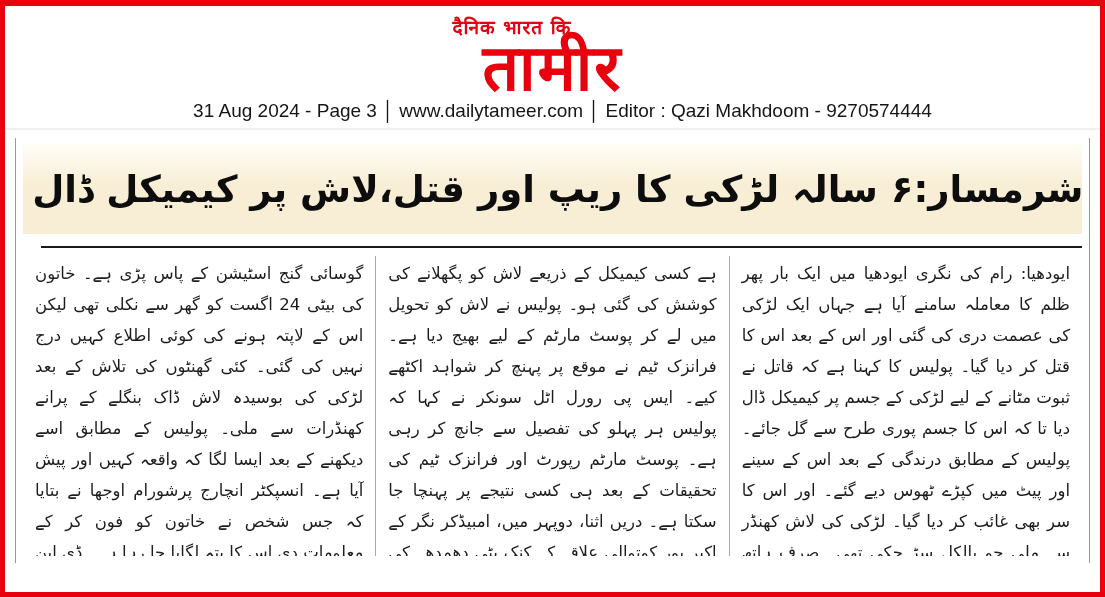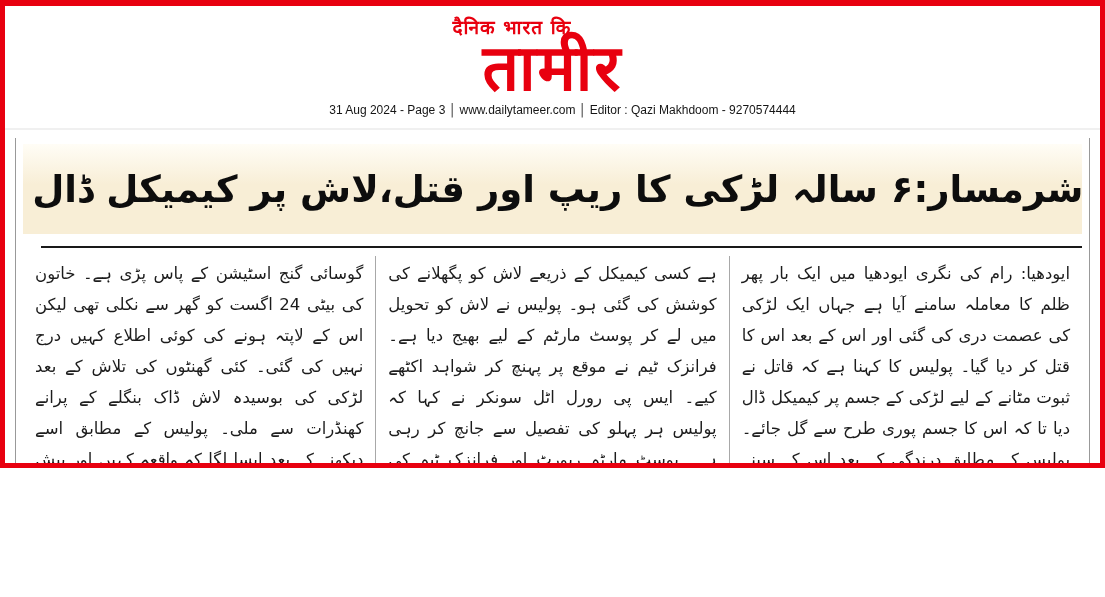--- a/index.html
+++ b/index.html
@@ -1,18 +1,18 @@
 <!DOCTYPE html>
 <html lang="ur"><head>
 <meta charset="utf-8">
 <style>
   * { margin:0; padding:0; box-sizing:border-box; }
   html,body { background:#ffffff; }
   .page {
-    width:1105px; height:468px;
+    width:1105px; height:597px;
     border:5px solid #e8000f;
     border-top-width:6px;
     background:#ffffff;
     font-family:"Liberation Sans", sans-serif;
     overflow:hidden;
     position:relative;
   }
   
   .masthead { text-align:center; padding-top:8px; }
   .masthead-inner { display:inline-block; text-align:left; }
@@ -20,21 +20,21 @@
     color:#e8000f; font-weight:bold; font-size:19px;
     margin-left:-30px; letter-spacing:1px;
     font-family:"DejaVu Sans", sans-serif;
   }
   .title {
     color:#e8000f; font-weight:bold; font-size:64px; line-height:1.0;
     margin-top:-4px; letter-spacing:2px;
     font-family:"DejaVu Sans", sans-serif;
   }
   .info { text-align:center; color:#151515; }
-  .info-line { font-size:12px; line-height:21px; font-weight:500;margin-left:20px; }
+  .info-line { font-size:19px; line-height:21px; font-weight:500;margin-left:20px; }
   
   .gray-rule { height:2px; background:#b4b4b4; border-bottom:2px solid #f0f0f0; margin-top:7px; }
   
   .article {
     margin:8px 10px 0 10px;
     height:425px;
     border-left:1px solid #999;
     border-right:1px solid #999;
     padding:6px 7px 0 7px;
   }

